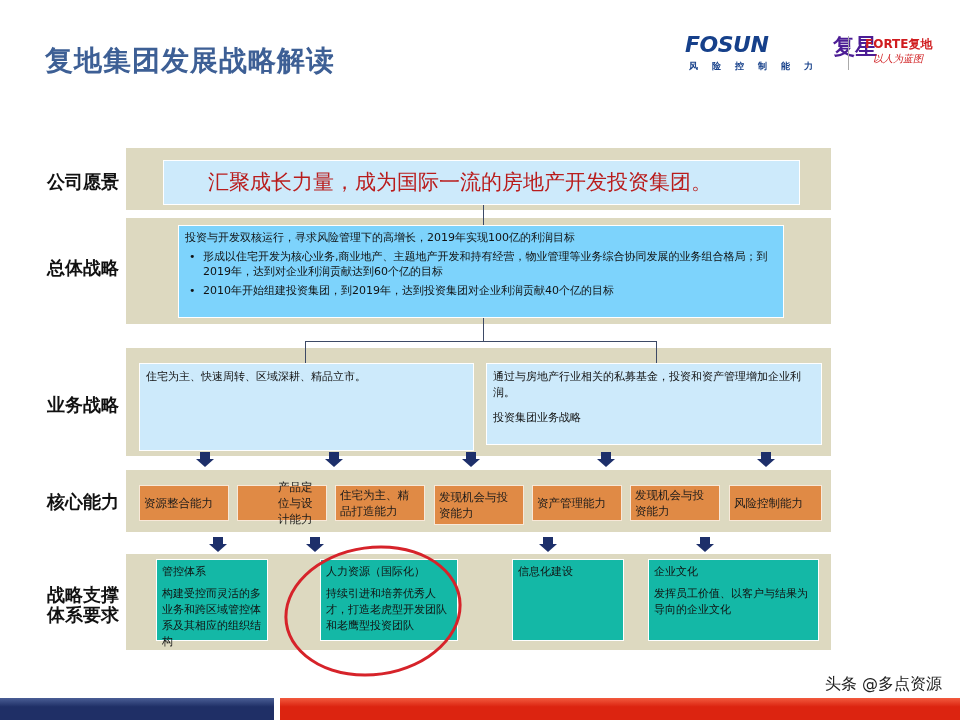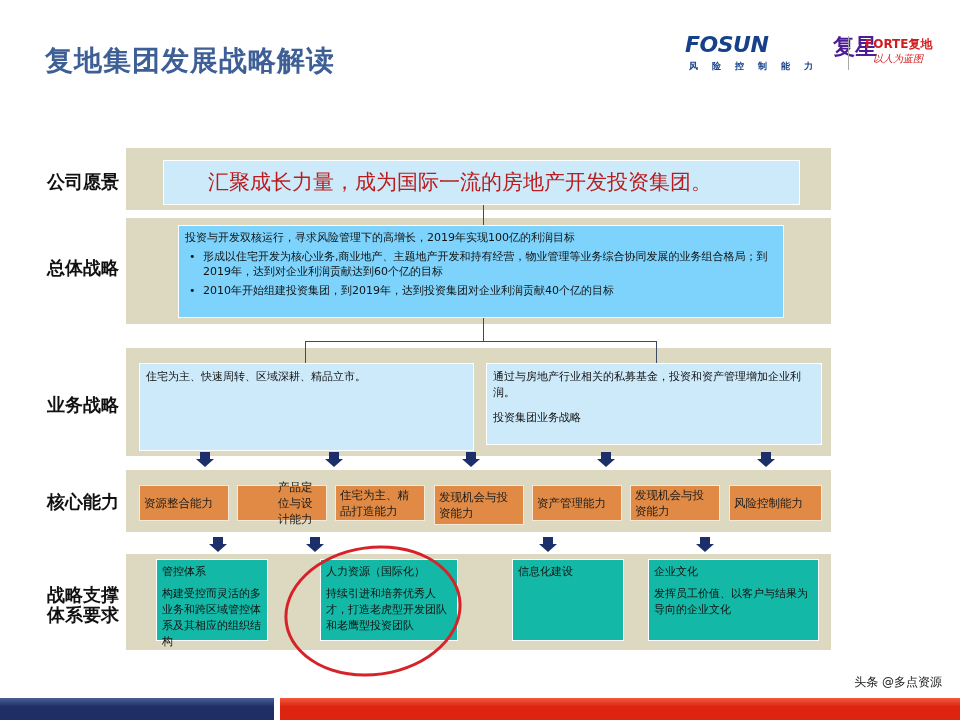--- a/index.html
+++ b/index.html
@@ -35,21 +35,21 @@
 
   .line { position: absolute; background: #3d4a66; }
   .arrow { position: absolute; width: 18px; height: 16px; }
   .arrow::before { content: ""; position: absolute; left: 4px; top: 0; width: 10px; height: 7px; background: #1d2f6a; }
   .arrow::after { content: ""; position: absolute; left: 0; top: 7px; border-left: 9px solid transparent; border-right: 9px solid transparent; border-top: 8px solid #1d2f6a; }
 
   .highlight-ellipse { position: absolute; left: 284px; top: 546px; width: 178px; height: 130px; border: 3px solid #d6232a; border-radius: 50%; transform: rotate(-8deg); }
 
   .footer-blue { position: absolute; left: 0; top: 698px; width: 274px; height: 22px; background: linear-gradient(#4a5e95, #1f2f66 40%, #1f2f66); }
   .footer-red { position: absolute; left: 280px; top: 698px; width: 680px; height: 22px; background: linear-gradient(#f25a3e, #dc2410 40%, #dc2410); }
-  .watermark { position: absolute; right: 18px; top: 674px; font-size: 12px; color: #222; text-shadow: 0 0 2px #fff, 0 0 2px #fff; }
+  .watermark { position: absolute; right: 18px; top: 674px; font-size: 16px; color: #222; text-shadow: 0 0 2px #fff, 0 0 2px #fff; }
 </style>
 </head>
 <body>
 
 <div class="title">复地集团发展战略解读</div>
 <div class="logo">
   <span class="fosun">FOSUN</span>
   <span class="fosun-cn">复星</span>
   <span class="fosun-slogan">风险控制能力</span>
   <span class="logo-divider"></span>

